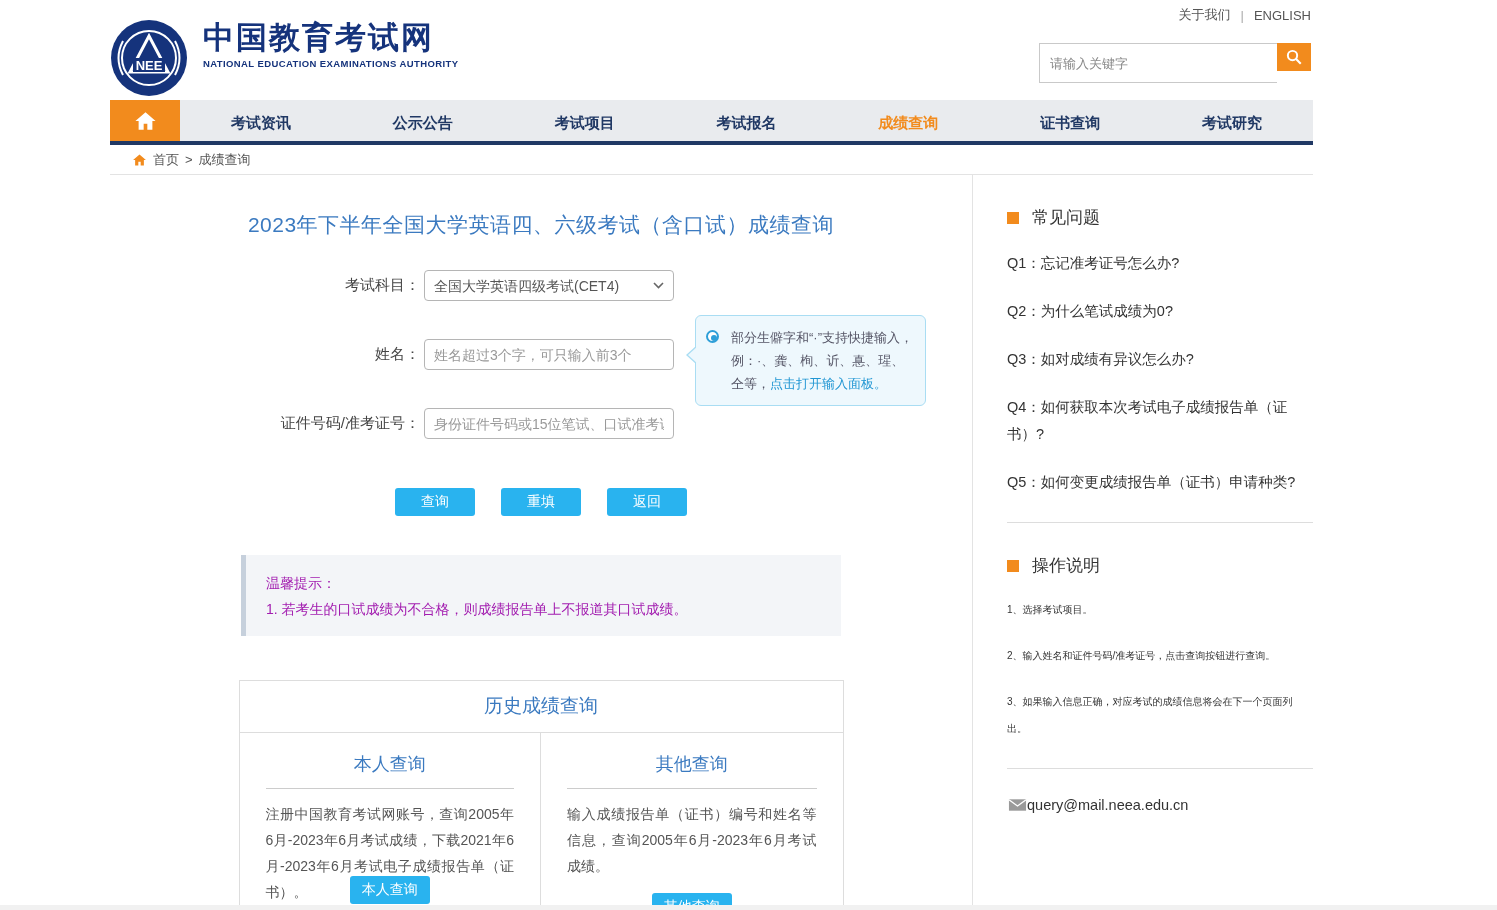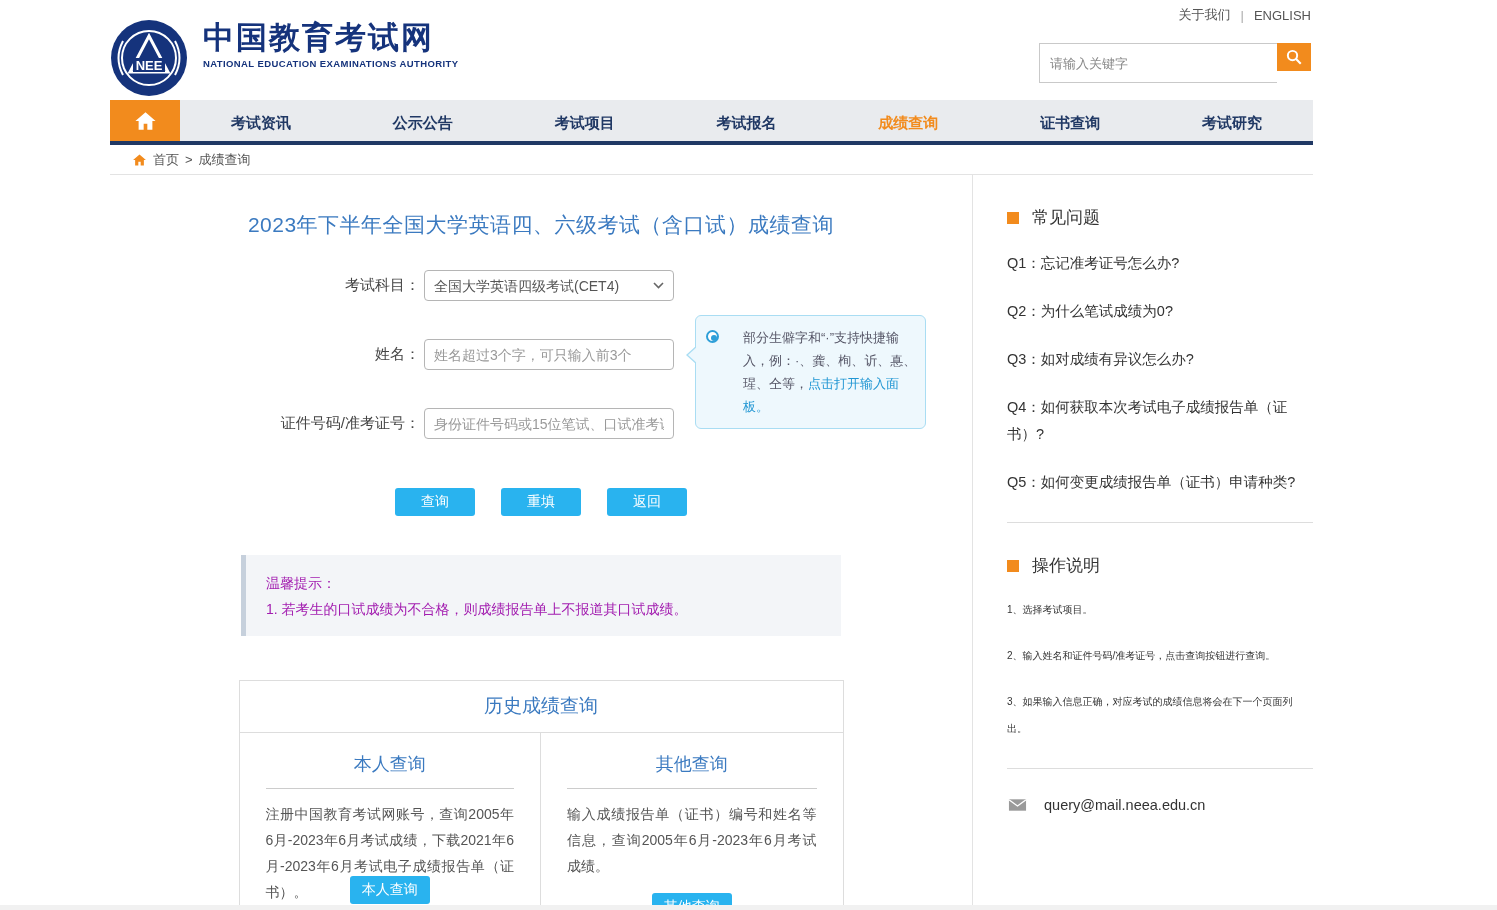--- a/index.html
+++ b/index.html
@@ -44,21 +44,21 @@
   .query-form { margin-top:31px; }
   .form-row { display:flex; align-items:center; margin-bottom:38px; position:relative; }
   .form-label { width:314px; text-align:right; font-size:15px; color:#444; padding-right:4px; flex:0 0 314px; }
   .text-input, .select-wrap select { width:250px; height:31px; border:1px solid #b5b5b5; border-radius:4px; font-size:14px; color:#555; padding:0 9px; background:#fff; outline:none; font-family:inherit; }
   .text-input::placeholder { color:#999; }
   .select-wrap { position:relative; width:250px; }
   .select-wrap select { appearance:none; -webkit-appearance:none; cursor:pointer; }
   .select-chevron { position:absolute; right:10px; top:12px; pointer-events:none; }
 
   
-  .tooltip { position:absolute; left:585px; top:-24px; width:231px; background:#eef8fd; border:1px solid #a9ddf3; border-radius:6px; padding:10px 8px 10px 10px; display:flex; gap:24px; }
+  .tooltip { position:absolute; left:585px; top:-24px; width:231px; background:#eef8fd; border:1px solid #a9ddf3; border-radius:6px; padding:10px 8px 10px 10px; display:flex; gap:12px; }
   .tt-arrow { position:absolute; left:-10px; top:30px; width:0; height:0; border-top:9px solid transparent; border-bottom:9px solid transparent; border-right:10px solid #a9ddf3; }
   .tt-arrow.inner { left:-8px; border-right-color:#eef8fd; }
   .tt-radio { width:13px; height:13px; border:2px solid #2e9fd8; border-radius:50%; flex:0 0 13px; margin-top:4px; position:relative; background:#fff; }
   .tt-radio .dot { position:absolute; left:2.5px; top:2.5px; width:6px; height:6px; border-radius:50%; background:#2e9fd8; }
   .tt-text { font-size:13px; color:#556; line-height:23px; }
   .tt-text a { color:#2196d3; text-decoration:none; cursor:pointer; }
 
   
   .btn-row { display:flex; justify-content:center; gap:26px; margin-top:49px; }
   .btn { width:80px; height:28px; background:#29b3ef; color:#fff; border:none; border-radius:3px; font-size:14px; cursor:pointer; font-family:inherit; }
@@ -81,21 +81,21 @@
 
   
   .side-section { padding-bottom:26px; border-bottom:1px solid #ddd; padding-right:2px; }
   .side-section.last { border-bottom:none; padding-bottom:6px; }
   .side-title { display:flex; align-items:center; gap:13px; font-size:17px; color:#333; margin-top:31px; }
   .side-bullet { width:12px; height:12px; background:#f28b1d; flex:0 0 12px; }
   .faq-item { margin-top:21px; font-size:14.5px; color:#333; line-height:27px; padding-right:6px; cursor:pointer; }
   .faq-item:first-of-type { margin-top:27px; }
   .instr-item { margin-top:19px; font-size:10px; color:#333; line-height:27px; padding-right:6px; }
   .instr-item:first-of-type { margin-top:25px; }
-  .contact-row { display:flex; align-items:center; gap:17px; margin-top:24px; font-size:14.5px; color:#333; }
+  .contact-row { display:flex; align-items:center; gap:0; margin-top:24px; font-size:14.5px; color:#333; }
   .contact-row:first-of-type { margin-top:28px; }
   .contact-icon { width:20px; display:flex; justify-content:center; }
 
   .footer-strip { position:absolute; left:0; bottom:0; width:100%; height:5px; background:#f1f1f1; }
 </style>
 </head>
 <body>
 
 <div class="page">
   <div class="content">

